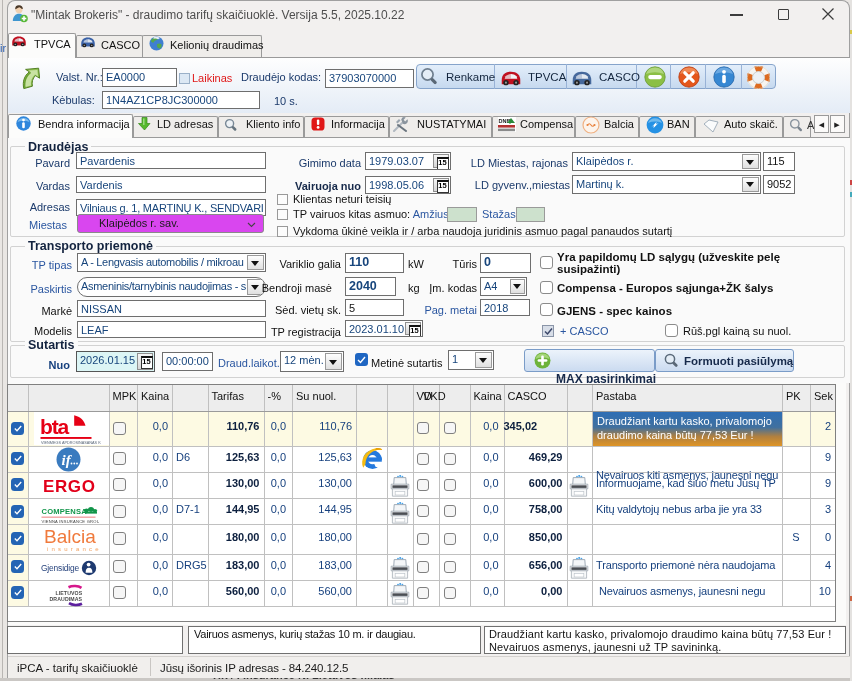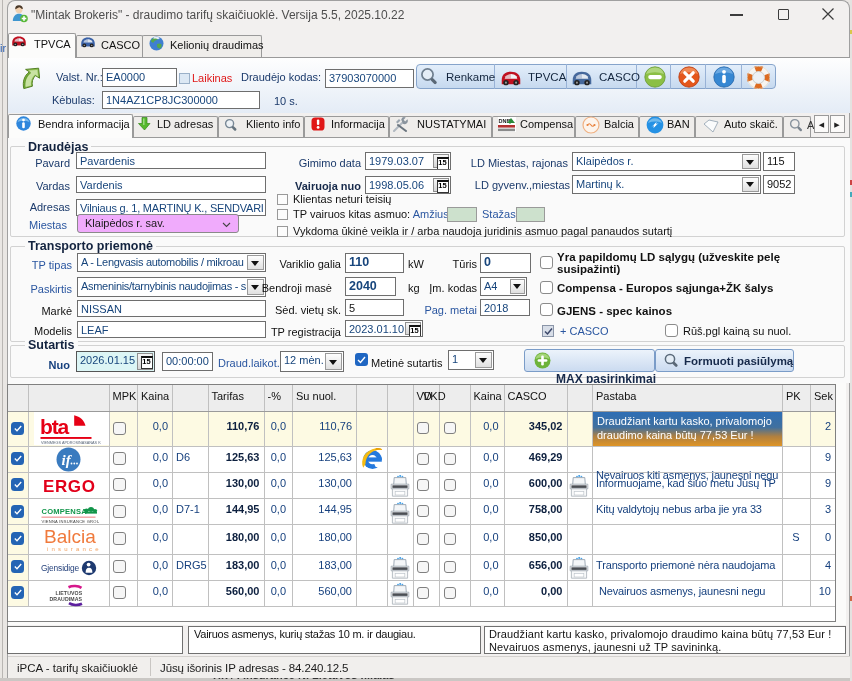--- a/index.html
+++ b/index.html
@@ -216,21 +216,21 @@
 <div class="a" style="left:8px;top:138px;width:842px;height:245px;background:#fafafa;"></div>
 <div class="a" style="left:10px;top:146px;width:835px;height:91px;border:1px solid #d2d2d2;border-radius:2px;"></div>
 <div class="grpt" style="left:25px;top:140px;">Draudėjas</div>
 <div class="lbl rl" style="left:-50px;top:157px;width:120px;">Pavard</div>
 <div class="inp" style="left:76px;top:152px;width:190px;height:17px;">Pavardenis</div>
 <div class="lbl rl" style="left:-50px;top:180px;width:120px;">Vardas</div>
 <div class="inp" style="left:76px;top:176px;width:190px;height:17px;">Vardenis</div>
 <div class="lbl rl" style="left:-50px;top:200.5px;width:120px;">Adresas</div>
 <div class="inp" style="left:76px;top:199px;width:190px;height:17px;"><span style="letter-spacing:-0.2px;">Vilniaus g. 1, MARTINŲ K., SENDVARI</span></div>
 <div class="lbl rl" style="left:-53px;top:219px;width:120px;color:#2a56a0;">Miestas</div>
-<div class="a" style="left:77px;top:214px;width:162px;height:19px;background:#f0abfc;border:1px solid #8a8a8a;border-radius:3px;color:#1a1a1a;padding:2px 7px;">Klaipėdos r. sav.<svg style="position:absolute;right:7px;top:7px" width="9" height="6" viewBox="0 0 9 6">
+<div class="a" style="left:77px;top:214px;width:187px;height:19px;background:#d946ef;border:1px solid #8a8a8a;border-radius:3px;color:#1a1a1a;padding:2px 21px;">Klaipėdos r. sav.<svg style="position:absolute;right:7px;top:7px" width="9" height="6" viewBox="0 0 9 6">
       <path d="M1 1 L4.5 4.5 L8 1" stroke="#444" stroke-width="1.1" fill="none"></path>
     </svg></div>
 <div class="lbl rl" style="left:241px;top:157px;width:120px;">Gimimo data</div>
 <div class="inp" style="left:365px;top:152px;width:86px;height:18px;">1979.03.07<span class="calbtn"></span></div>
 <div class="lbl rl" style="left:231px;top:180px;width:130px;font-weight:bold;color:#16294a;">Vairuoja nuo</div>
 <div class="inp" style="left:365px;top:175.5px;width:86px;height:18px;">1998.05.06<span class="calbtn"></span></div>
 <div class="lbl rl" style="left:438px;top:157px;width:130px;">LD Miestas, rajonas</div>
 <div class="inp" style="left:572px;top:152px;width:189px;height:19px;">Klaipėdos r.<span class="ddbtn"></span></div>
 <div class="inp" style="left:763px;top:152px;width:32px;height:19px;color:#111;">115</div>
 <div class="lbl rl" style="left:440px;top:179px;width:130px;">LD gyvenv.,miestas</div>
@@ -243,21 +243,21 @@
 <div class="a" style="left:447px;top:207px;width:30px;height:15px;background:#cde1cd;border:1px solid #9a9a9a;"></div>
 <div class="a" style="left:482px;top:208px;color:#2a56a0;">Stažas</div>
 <div class="a" style="left:516px;top:207px;width:29px;height:15px;background:#cde1cd;border:1px solid #9a9a9a;"></div>
 <div class="cbx" style="left:277px;top:226px;"></div>
 <div class="a" style="left:293px;top:225px;color:#111;">Vykdoma ūkinė veikla ir / arba naudoja juridinis asmuo pagal panaudos sutartį</div>
 <div class="a" style="left:10px;top:246px;width:835px;height:96px;border:1px solid #d2d2d2;border-radius:2px;"></div>
 <div class="grpt" style="left:25px;top:239px;">Transporto priemonė</div>
 <div class="lbl rl" style="left:-28px;top:259px;width:100px;color:#2a56a0;">TP tipas</div>
 <div class="inp" style="left:77px;top:253px;width:189px;height:19px;"><span style="letter-spacing:-0.3px;">A - Lengvasis automobilis / mikroau</span><span class="ddbtn"></span></div>
 <div class="lbl rl" style="left:-28px;top:282.5px;width:100px;color:#2a56a0;">Paskirtis</div>
-<div class="inp" style="left:77px;top:277px;width:189px;height:20px;"><span style="letter-spacing:-0.3px;">Asmeninis/tarnybinis naudojimas - s</span><span class="ddbtn"></span></div>
+<div class="inp" style="left:77px;top:277px;width:189px;height:20px;border-radius:10px;"><span style="letter-spacing:-0.3px;">Asmeninis/tarnybinis naudojimas - s</span><span class="ddbtn"></span></div>
 <div class="lbl rl" style="left:-28px;top:304.5px;width:100px;color:#111;">Markė</div>
 <div class="inp" style="left:77px;top:300px;width:189px;height:17px;">NISSAN</div>
 <div class="lbl rl" style="left:-28px;top:324.5px;width:100px;color:#111;">Modelis</div>
 <div class="inp" style="left:77px;top:320.5px;width:189px;height:17px;">LEAF</div>
 <div class="lbl rl" style="left:241px;top:258px;width:100px;color:#111;">Variklio galia</div>
 <div class="inp" style="left:345px;top:253px;width:59px;height:20px;font-weight:bold;font-size:12.5px;">110</div>
 <div class="a" style="left:408px;top:258px;color:#111;">kW</div>
 <div class="lbl rl" style="left:222px;top:281.5px;width:110px;color:#111;">Bendroji masė</div>
 <div class="inp" style="left:345px;top:276.5px;width:51px;height:19px;font-weight:bold;font-size:12.5px;">2040</div>
 <div class="a" style="left:408px;top:282px;color:#111;">kg</div>
@@ -360,21 +360,21 @@
       <path d="M0.8 3.5 L3 5.7 L7.2 1" stroke="#fff" stroke-width="1.3" fill="none"></path>
     </svg>
     <div class="a" style="left:104.5px;top:37.2px;width:13px;height:13px;background:#f6f6f6;border:1px solid #808080;border-radius:3px;"></div>
     <div class="a" style="left:408.5px;top:37.8px;width:12px;height:12px;background:#f6f6f6;border:1px solid #808080;border-radius:3px;"></div>
     <div class="a" style="left:435.5px;top:37.8px;width:12px;height:12px;background:#f6f6f6;border:1px solid #808080;border-radius:3px;"></div>
     <div class="a" style="left:129px;top:35.8px;width:31px;text-align:right;color:#16407e;">0,0</div>
     <div class="a" style="left:199.5px;top:35.8px;width:52.0px;text-align:right;font-weight:bold;color:#0c1f3e;">110,76</div>
     <div class="a" style="left:255.5px;top:35.8px;width:22.5px;text-align:right;color:#16407e;">0,0</div>
     <div class="a" style="left:284px;top:35.8px;width:60px;text-align:right;color:#16407e;">110,76</div>
     <div class="a" style="left:461.5px;top:35.8px;width:29.0px;text-align:right;color:#16407e;">0,0</div>
-    <div class="a" style="left:495.5px;top:35.8px;width:59.0px;text-align:right;font-weight:bold;color:#0c1f3e;">345,02</div>
+    <div class="a" style="left:495.5px;top:35.8px;width:59.0px;text-align:left;font-weight:bold;color:#0c1f3e;">345,02</div>
     <div class="a" style="left:585px;top:27.5px;width:189px;height:33.5px;background:linear-gradient(#2e6eb5,#40709f 45%,#b08040 72%,#df9526);color:#fff;padding:1.5px 4px;font-size:11px;line-height:14px;">Draudžiant kartu kasko, privalomojo draudimo kaina būtų 77,53 Eur !</div>
     <div class="a" style="left:802px;top:35.8px;width:21px;text-align:right;color:#16407e;">2</div>
     <div class="a" style="left:3px;top:67.5px;width:13px;height:13px;background:#2464b4;border-radius:3.5px;"></div>
     <svg class="a" style="left:5.5px;top:70.5px" width="8" height="7" viewBox="0 0 8 7">
       <path d="M0.8 3.5 L3 5.7 L7.2 1" stroke="#fff" stroke-width="1.3" fill="none"></path>
     </svg>
     <div class="a" style="left:104.5px;top:67.5px;width:13px;height:13px;background:#f6f6f6;border:1px solid #808080;border-radius:3px;"></div>
     <div class="a" style="left:408.5px;top:68.0px;width:12px;height:12px;background:#f6f6f6;border:1px solid #808080;border-radius:3px;"></div>
     <div class="a" style="left:435.5px;top:68.0px;width:12px;height:12px;background:#f6f6f6;border:1px solid #808080;border-radius:3px;"></div>
     <div class="a" style="left:129px;top:66.0px;width:31px;text-align:right;color:#16407e;">0,0</div>

